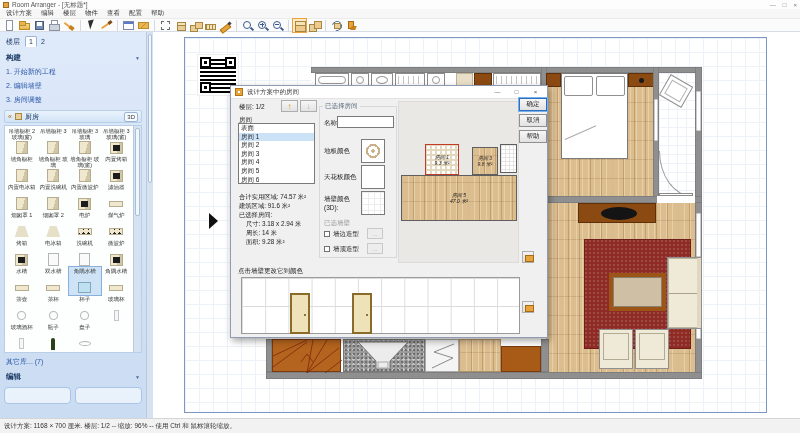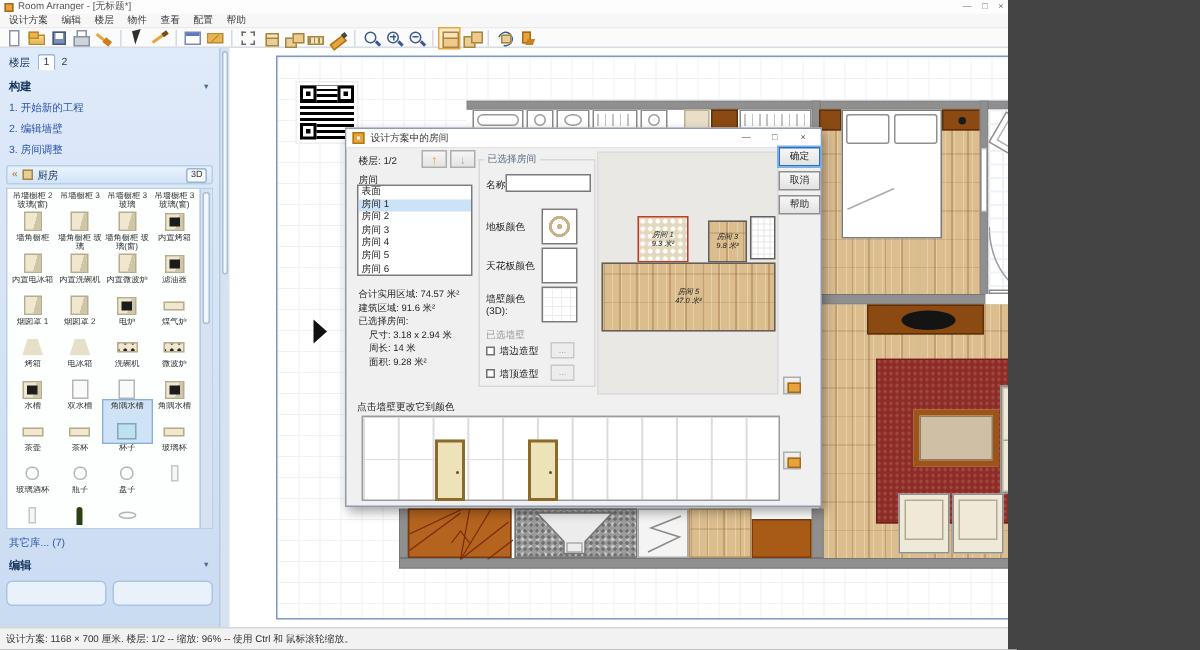--- a/index.html
+++ b/index.html
@@ -1,18 +1,18 @@
 <!DOCTYPE html>
 <html><head>
 <meta charset="utf-8">
 <style>
 *{margin:0;padding:0;box-sizing:border-box;}
 html,body{width:800px;height:433px;}
 body{font-family:"Liberation Sans","DejaVu Sans",sans-serif;background:#444;}
-#app{position:relative;width:672px;height:433px;background:#fff;overflow:hidden;color:#222;}
+#app{position:relative;width:800px;height:433px;background:#fff;overflow:hidden;color:#222;}
 
 
 .titlebar{position:absolute;left:0;top:0;right:0;height:9px;background:#fdfdfd;display:flex;align-items:center;gap:3px;padding:0 3px;}
 .appicon{width:6px;height:6px;background:#e8a33d;border:1px solid #9c6b1e;}
 .titletext{font-size:6.5px;color:#555;flex:1;line-height:8px;}
 .winbtns{display:flex;gap:7px;font-size:6px;color:#777;}
 .menubar{position:absolute;left:0;top:9px;right:0;height:10px;background:#f7f7f7;border-bottom:1px solid #ebebeb;display:flex;align-items:center;gap:9px;padding:0 6px;font-size:6.5px;color:#3a3a3a;}
 .menubar span{cursor:default;}
 .toolbar{position:absolute;left:0;top:19px;right:0;height:13px;background:#fbfbfb;border-bottom:1px solid #d8dce4;display:flex;align-items:center;gap:2px;padding:0 3px;}
 .ti{width:13px;height:13px;position:relative;flex:0 0 auto;}

